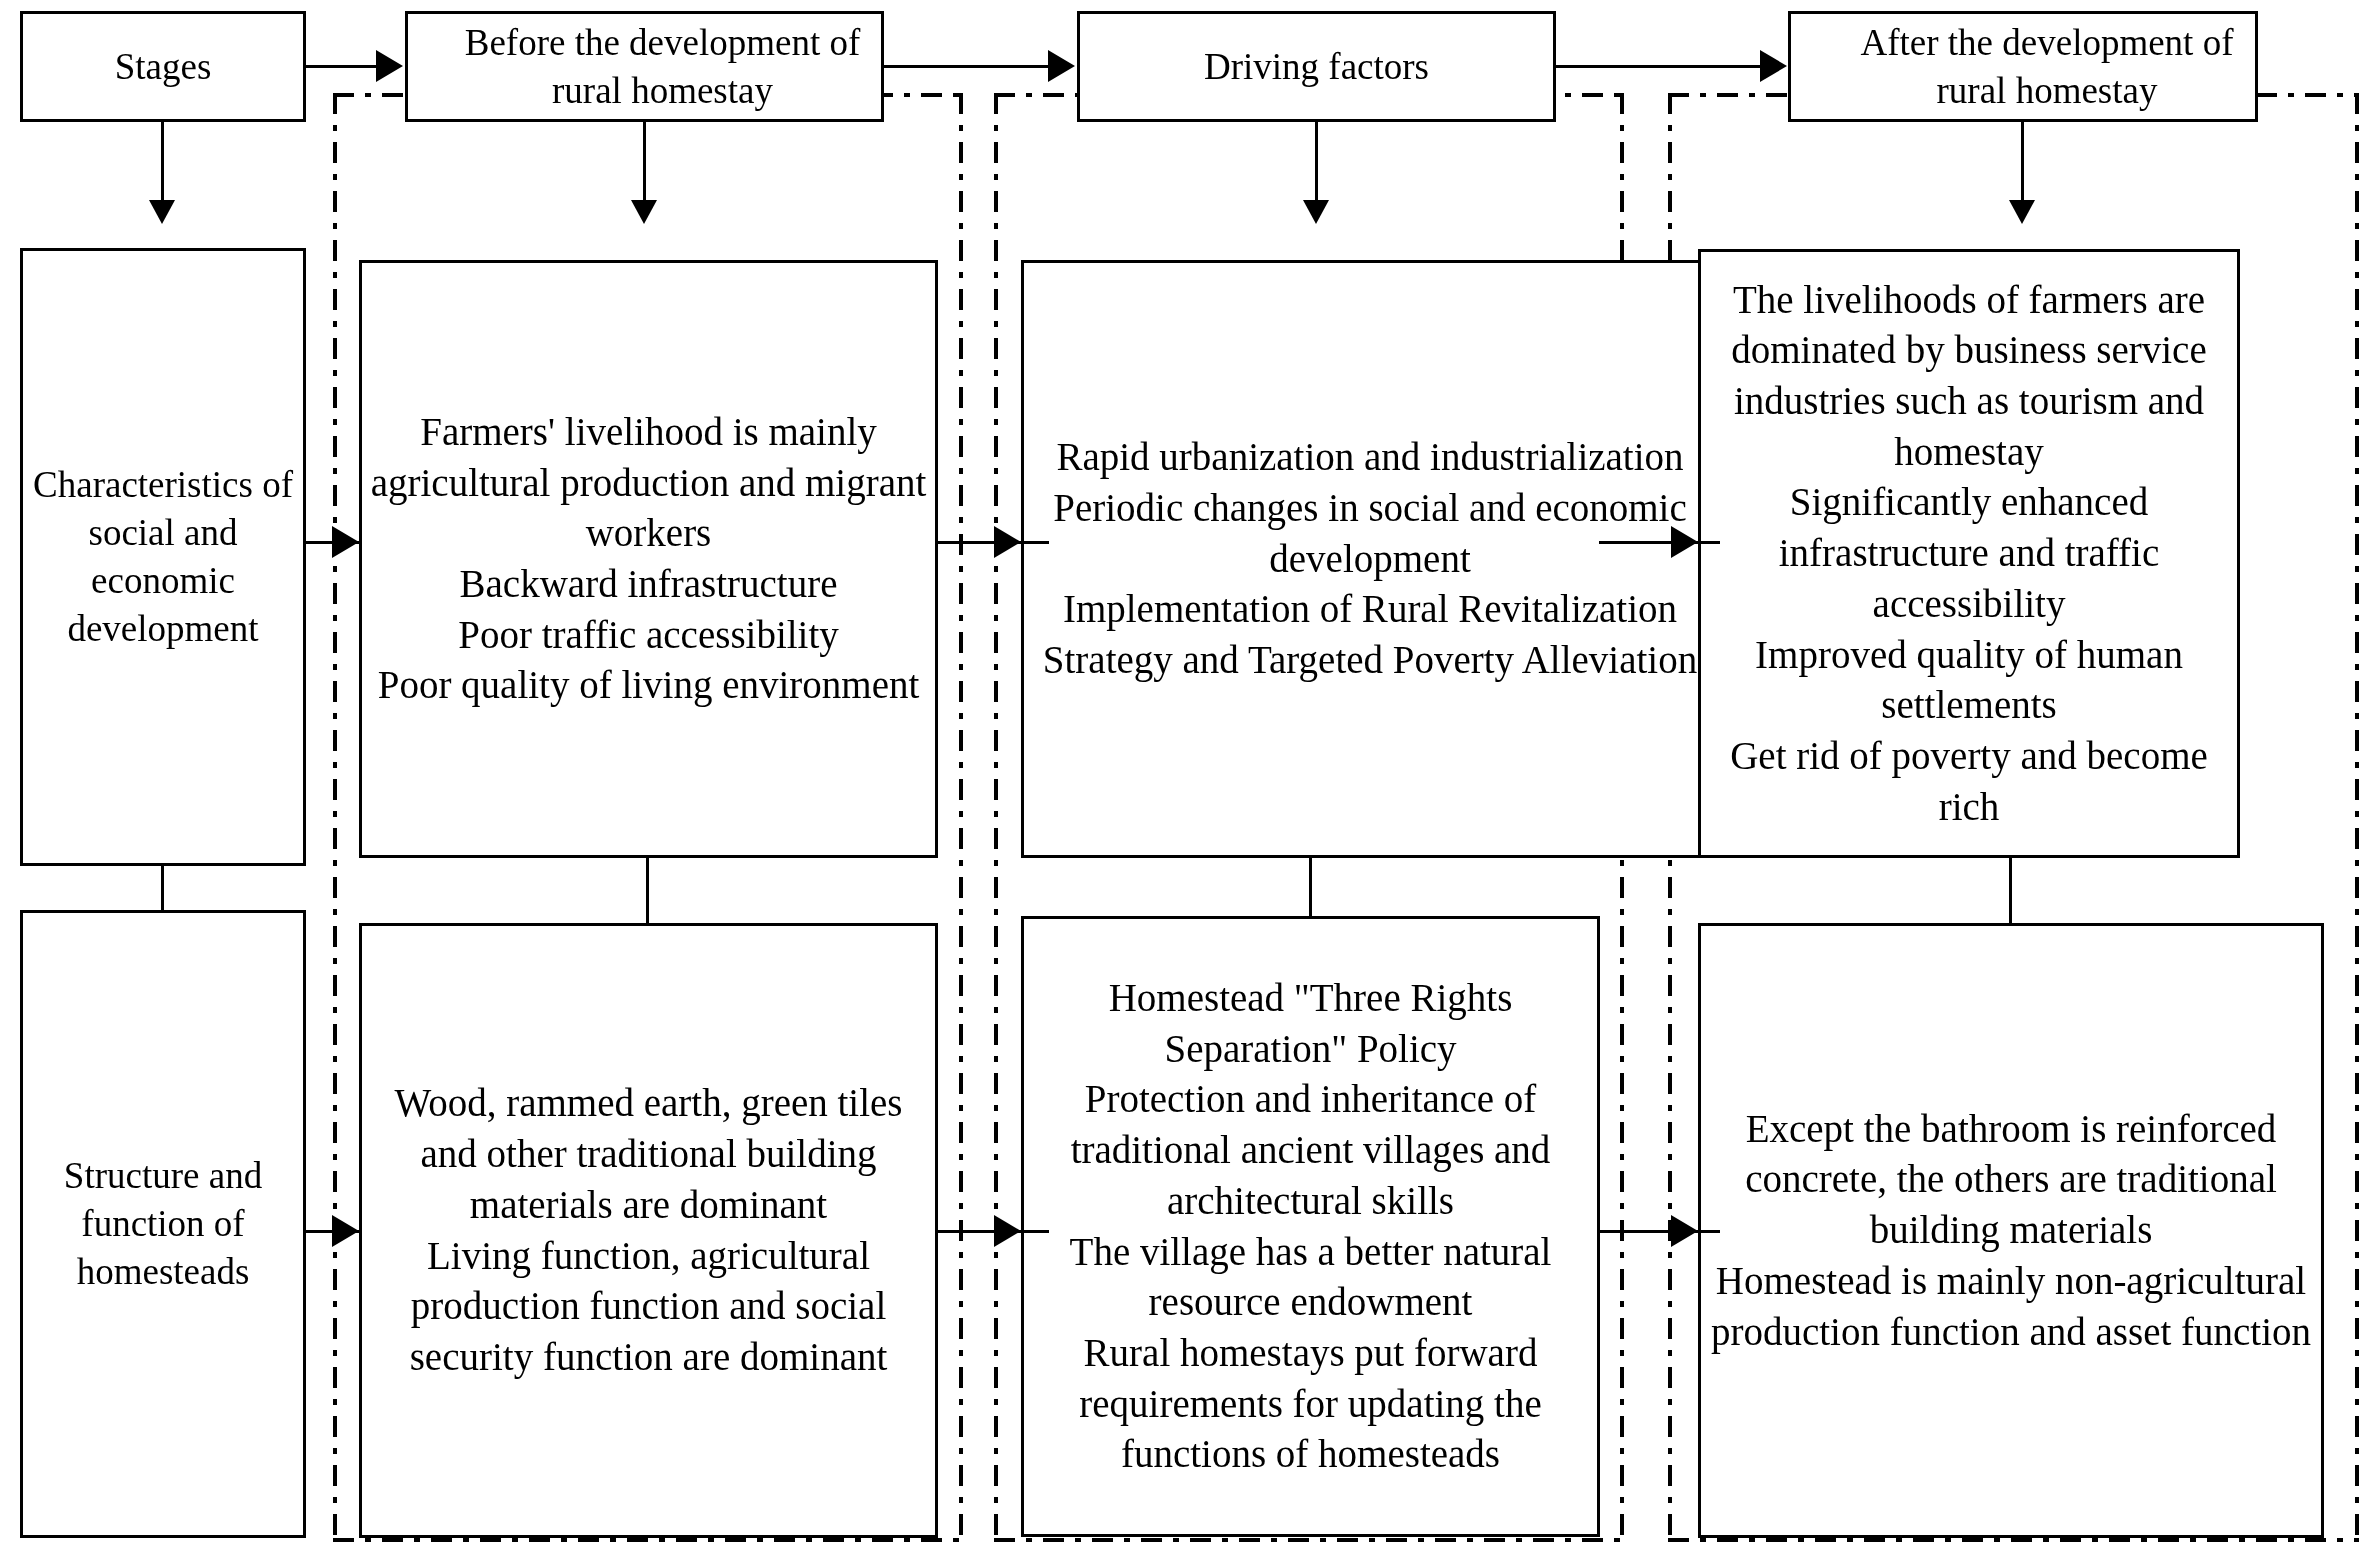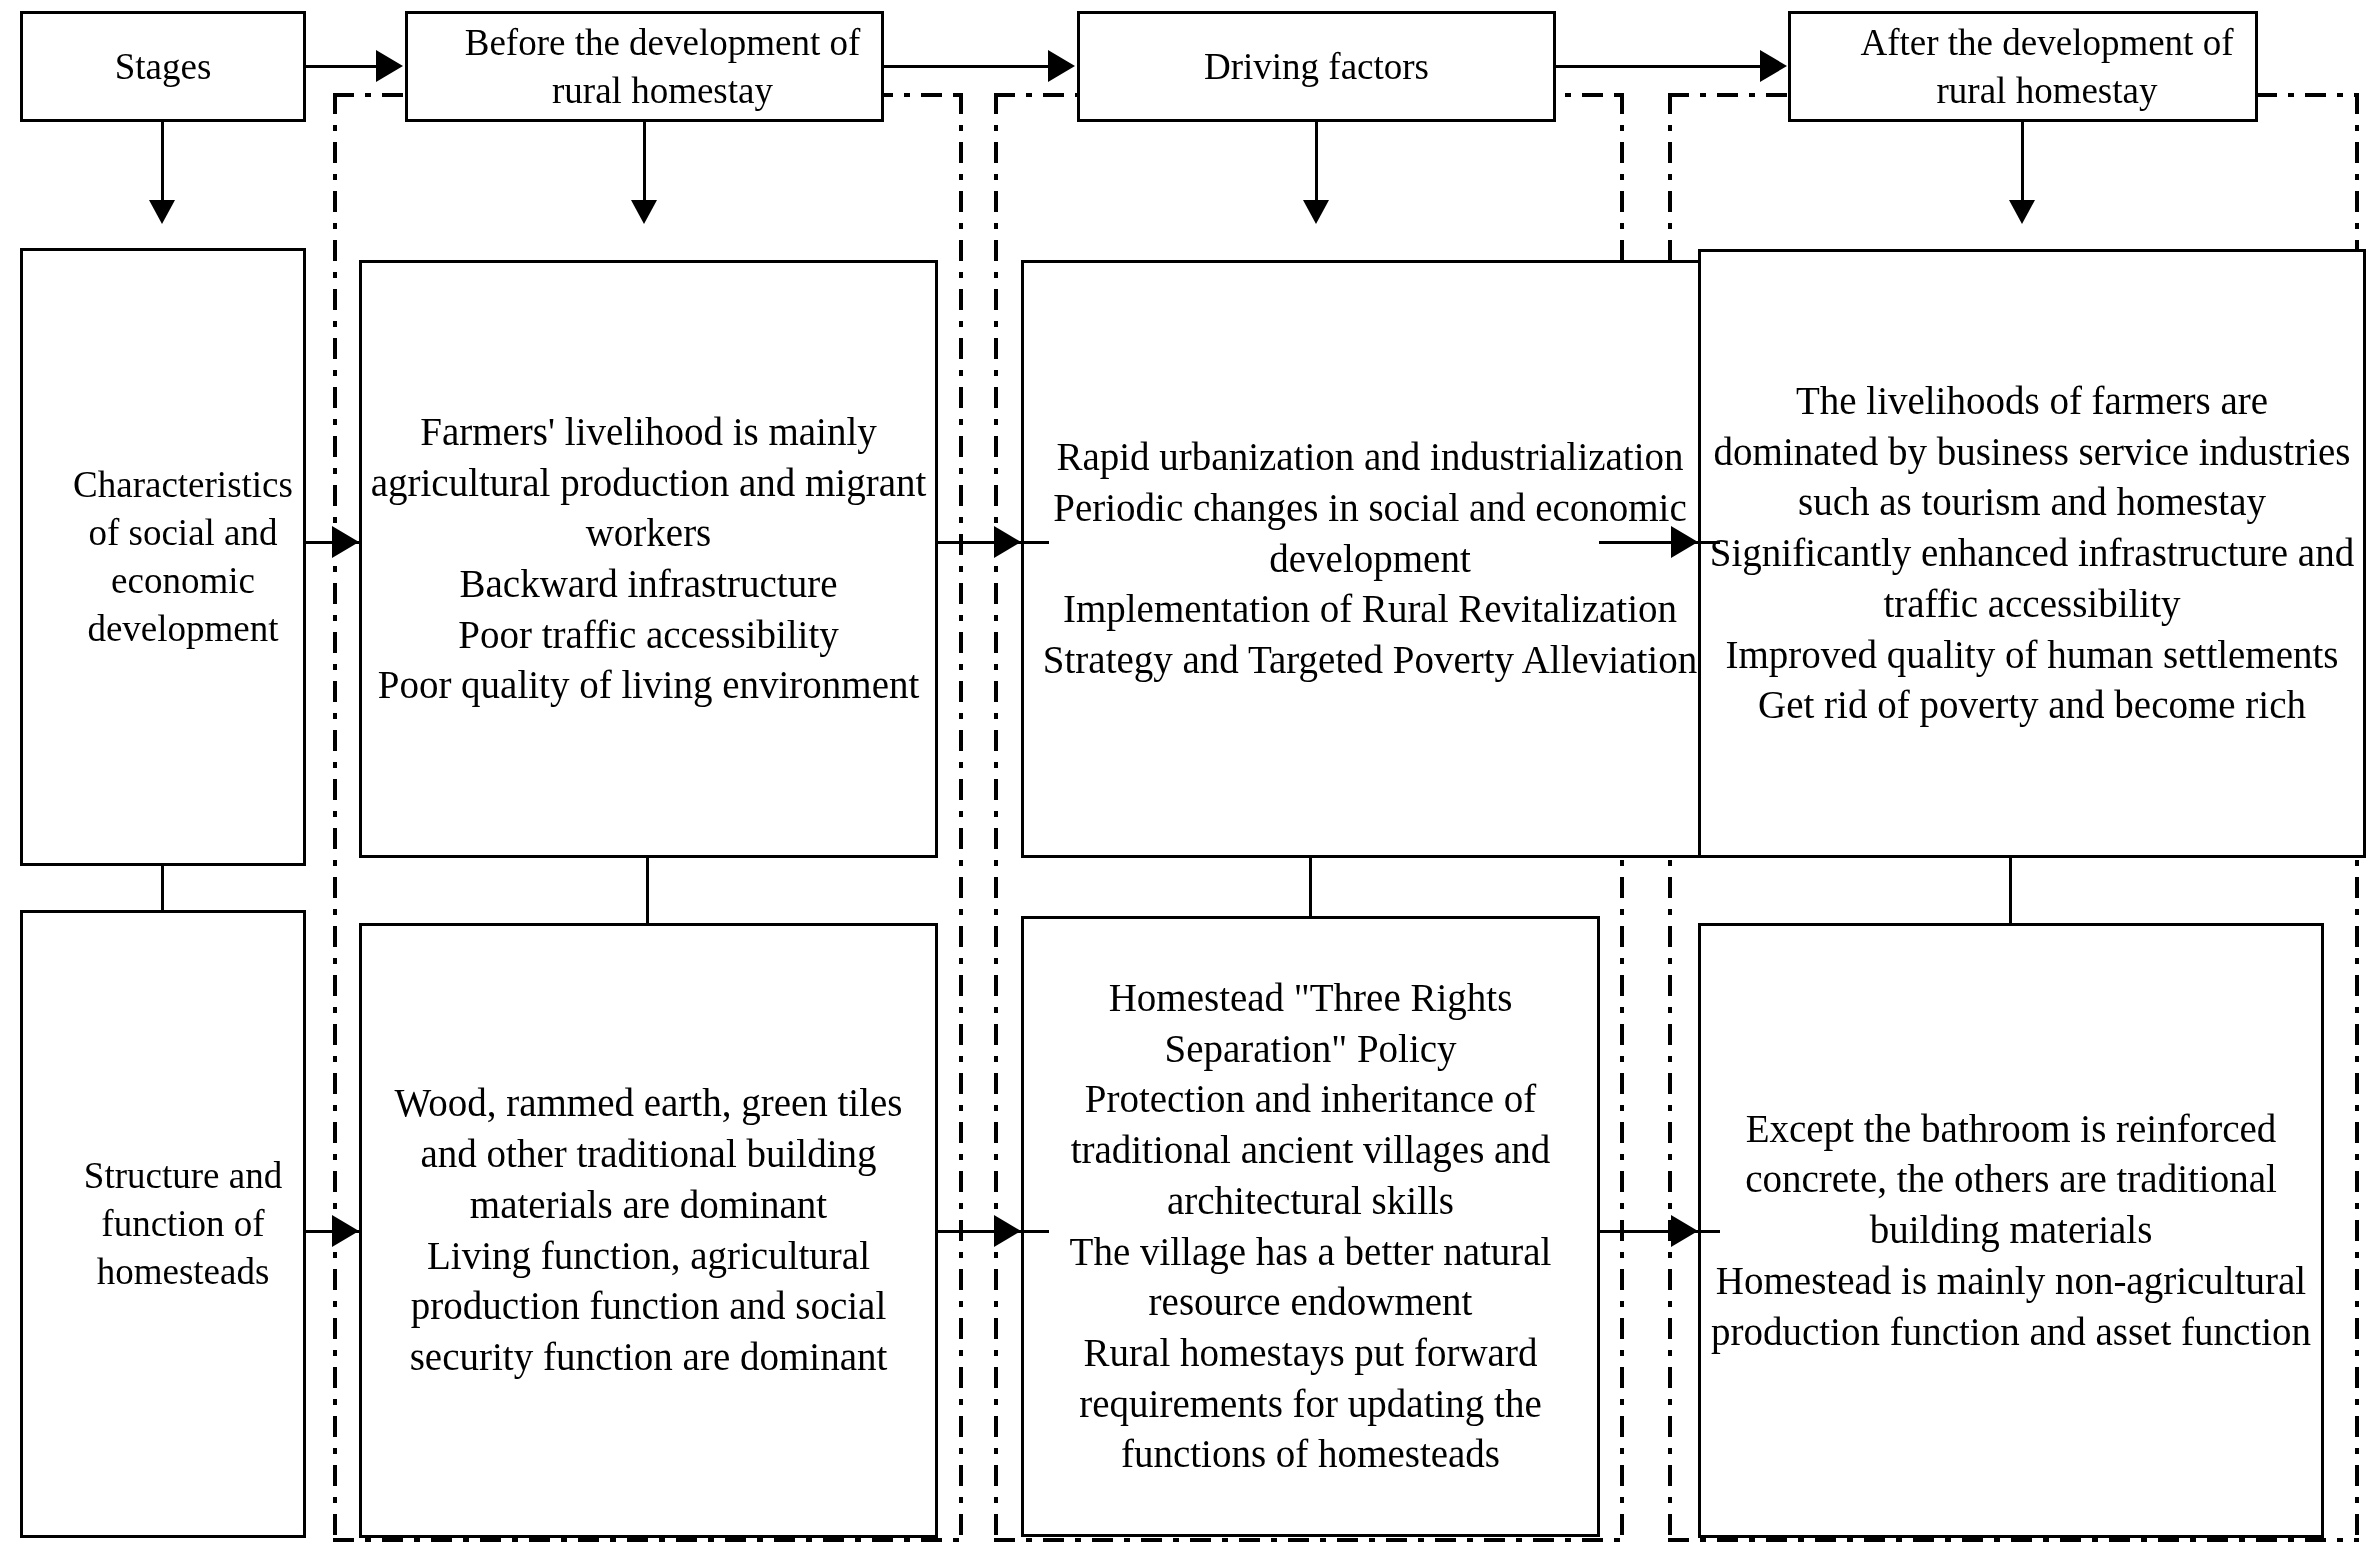--- a/index.html
+++ b/index.html
@@ -17,21 +17,21 @@
     justify-content:center;
     text-align:center;
     line-height:1.30;
     z-index:5;
   }
   .box .txt{display:block;width:100%;padding:0 8.7px;}
 
   
   .hdr{font-size:37px;}
   
-  .lbl{font-size:37px;padding-left:40px;}
+  .lbl{font-size:37px;}
   
   .content{font-size:39px;}
 
   
   .group{
     position:absolute;
     box-sizing:border-box;
     border:3.7px dashed #000;
     z-index:1;
     background:transparent;
@@ -157,21 +157,21 @@
   <div class="vline" style="left:161px;top:864px;width:3.1px;height:49px;"></div>
 
   <div class="box content" style="left:359px;top:260px;width:579px;height:598px;">
     <span class="txt">Farmers' livelihood is mainly agricultural production and migrant workers<br>Backward infrastructure<br>Poor traffic accessibility<br>Poor quality of living environment</span>
   </div>
 
   <div class="box content" style="left:1021px;top:260px;width:698px;height:598px;">
     <span class="txt">Rapid urbanization and industrialization<br>Periodic changes in social and economic development<br>Implementation of Rural Revitalization Strategy and Targeted Poverty Alleviation</span>
   </div>
 
-  <div class="box content" style="left:1698px;top:249px;width:668px;height:609px;">
+  <div class="box content" style="left:1698px;top:249px;width:542px;height:609px;">
     <span class="txt">The livelihoods of farmers are dominated by business service industries such as tourism and homestay<br>Significantly enhanced infrastructure and traffic accessibility<br>Improved quality of human settlements<br>Get rid of poverty and become rich</span>
   </div>
 
   <div class="hline" style="left:306px;top:541px;width:56px;"></div>
   <div class="arrow-r" style="left:332px;top:526px;"></div>
 
   <div class="hline" style="left:937px;top:541px;width:112px;"></div>
   <div class="arrow-r" style="left:994px;top:526px;"></div>
 
   <div class="hline" style="left:1599px;top:541px;width:121px;"></div>

